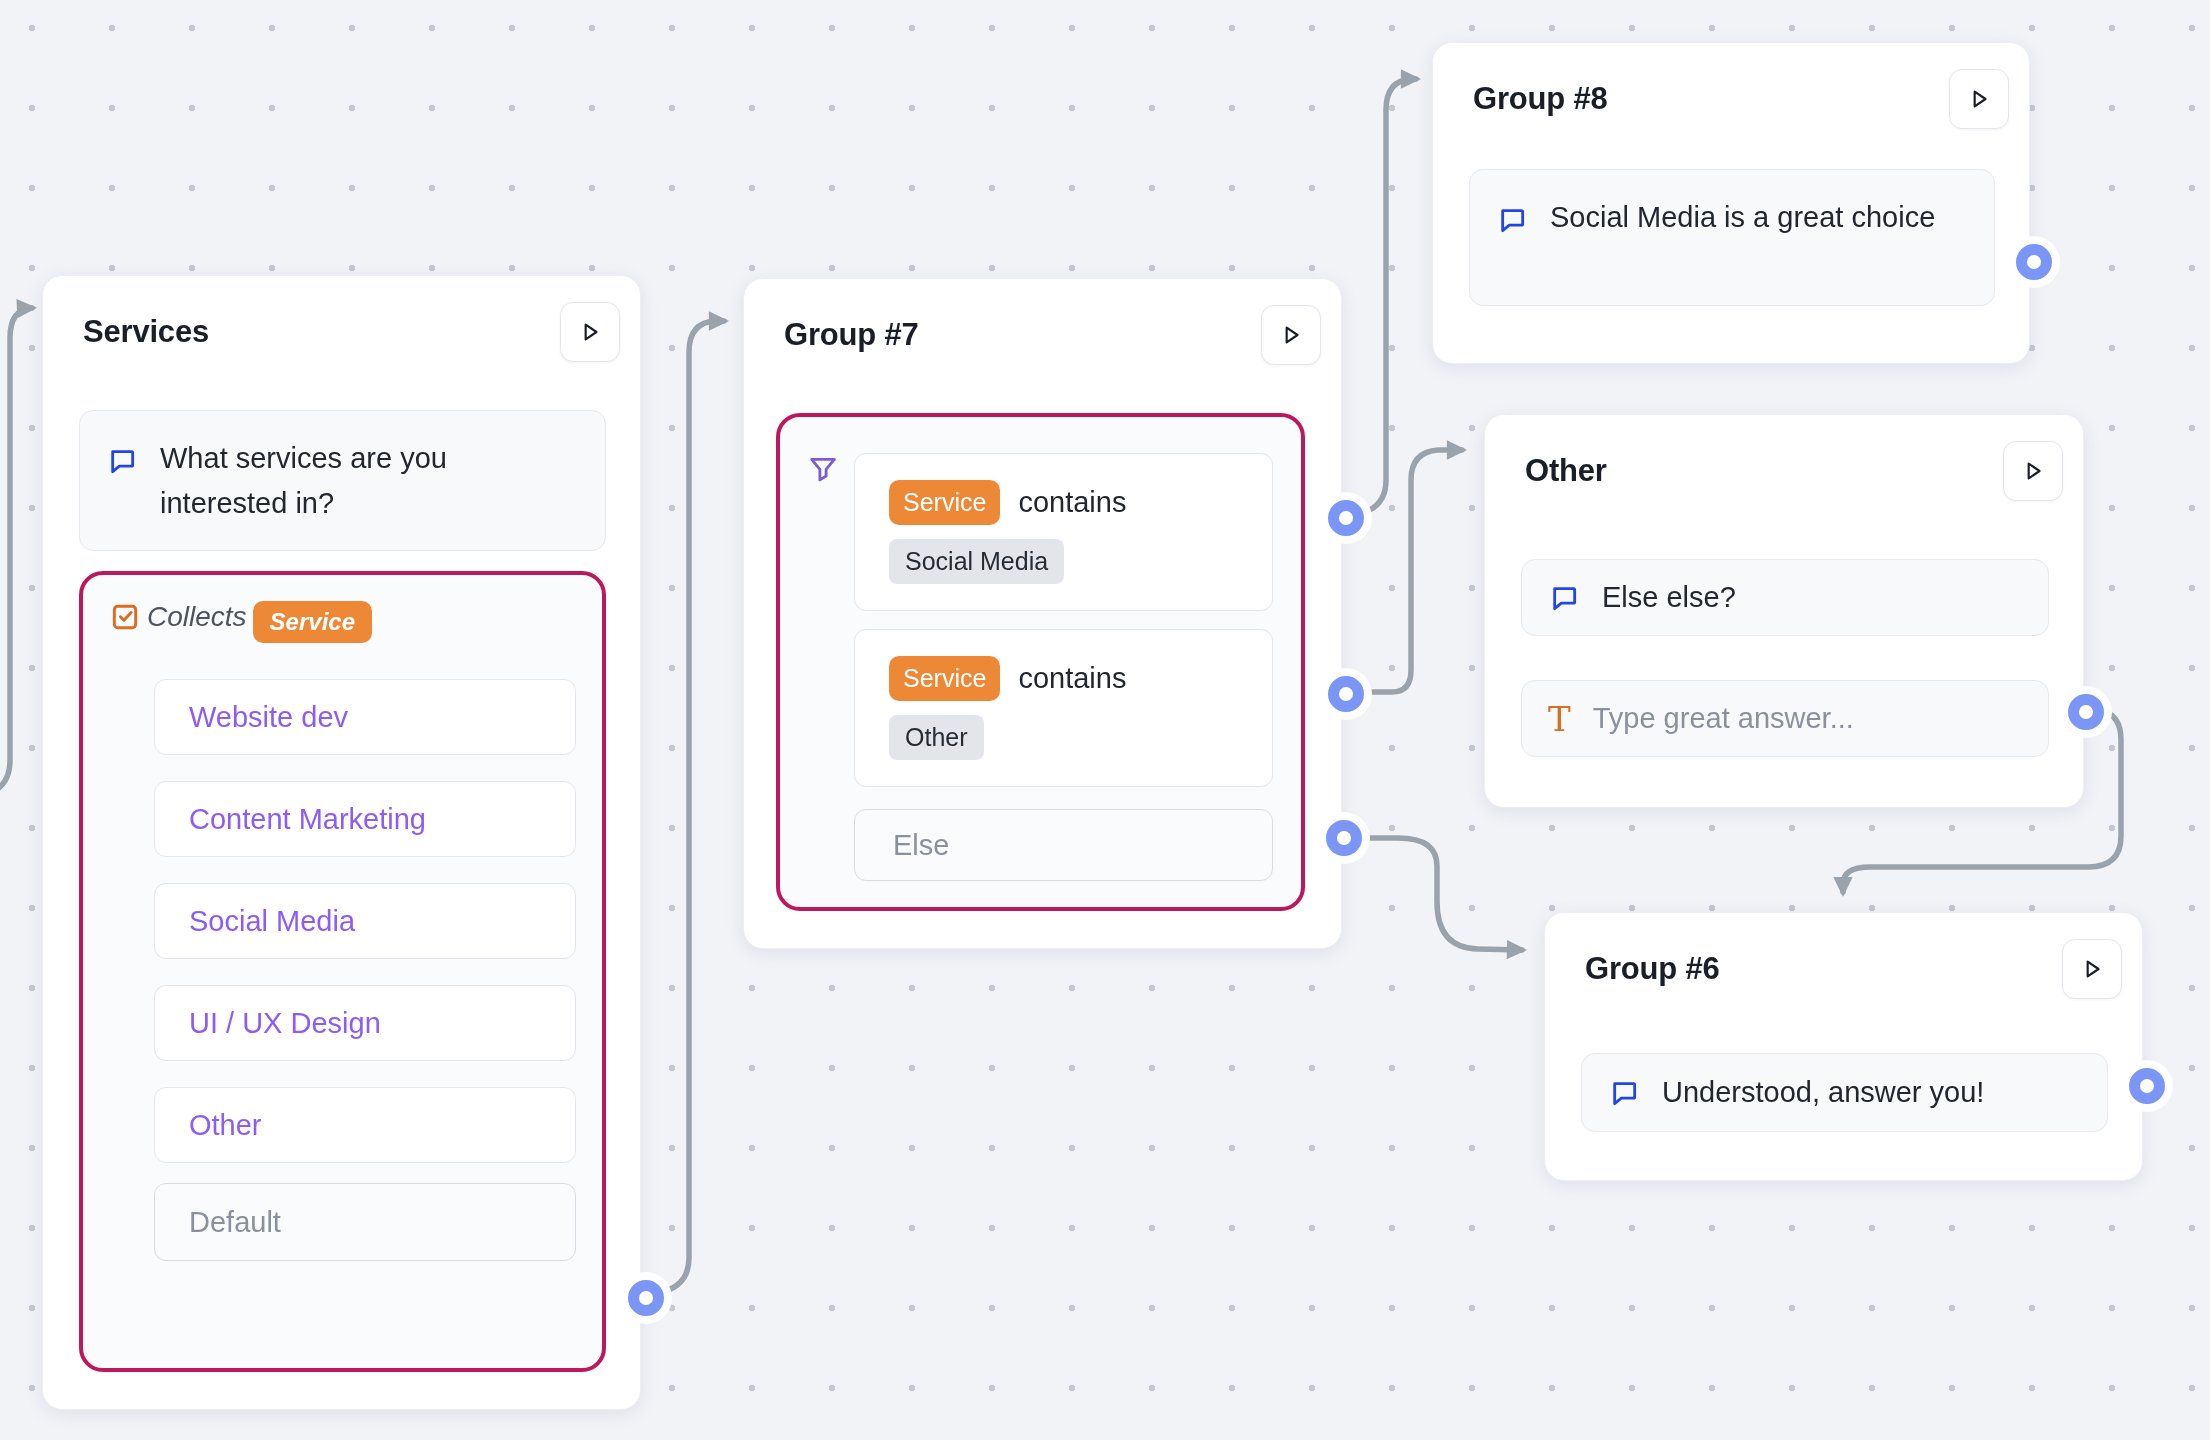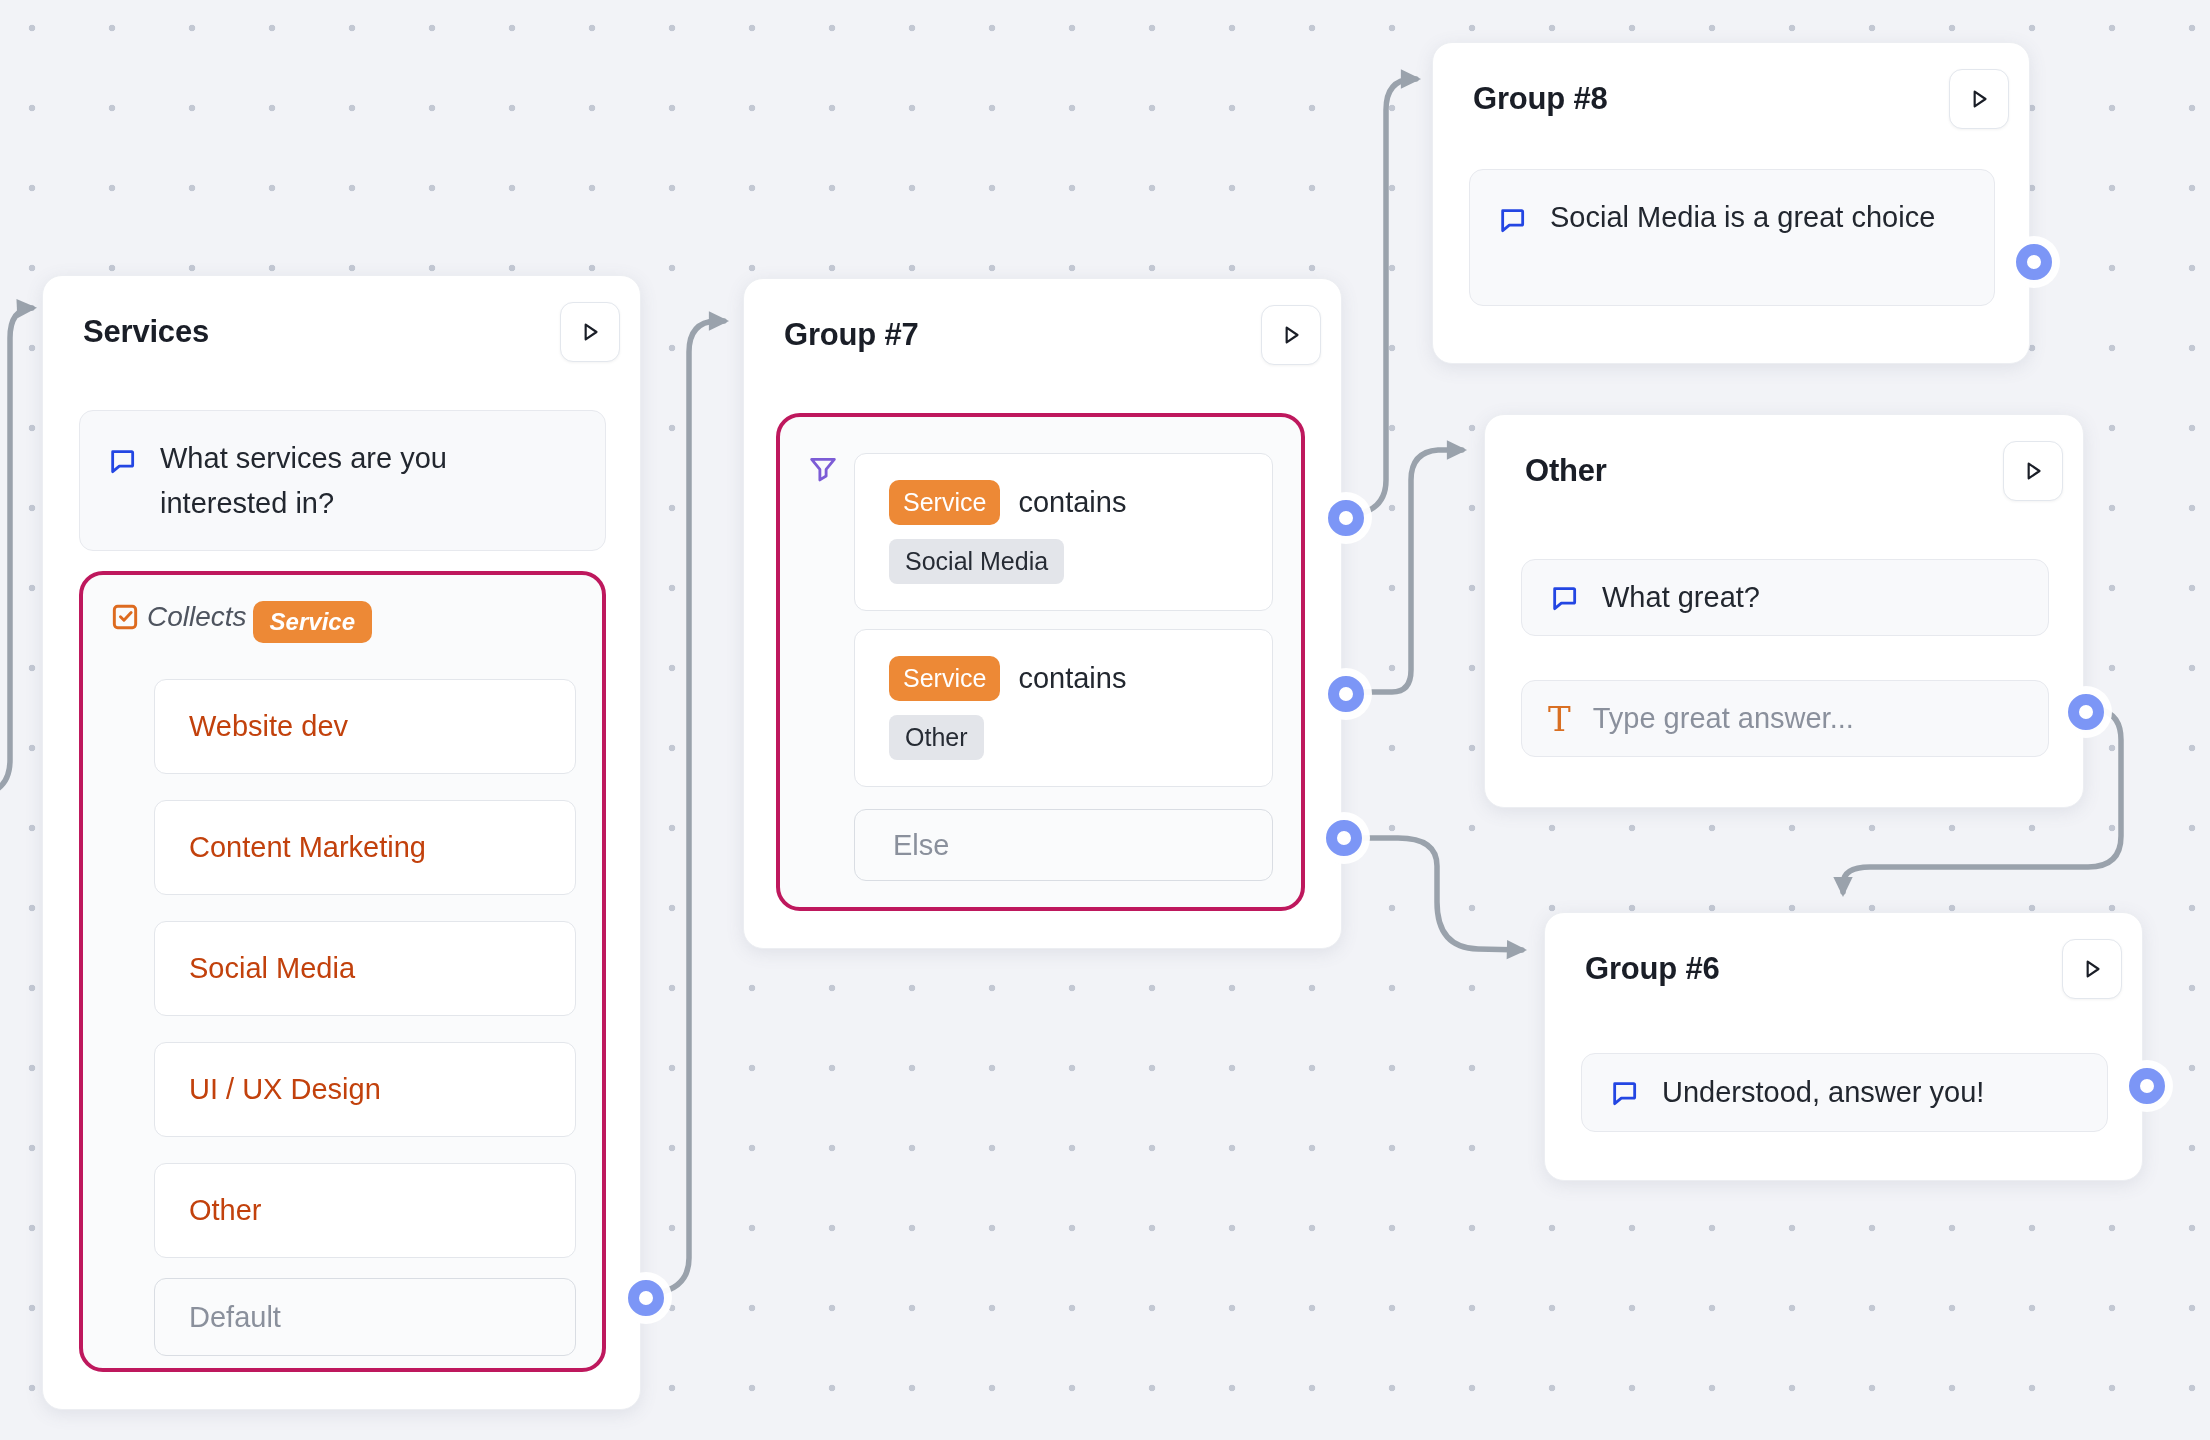--- a/index.html
+++ b/index.html
@@ -29,22 +29,22 @@
   .placeholder{color:#8A909C;}
   .t-icon{font-family:"DejaVu Serif",serif;font-size:34px;color:#D96F22;line-height:1;}
 
   .section{background:#FAFBFC;border:4px solid #be185d;border-radius:24px;
     margin:0 34px 0 36px;box-sizing:border-box;}
   .collects-wrap{padding:26px 26px 0 26px;height:801px;}
   .collects-head{display:flex;align-items:flex-start;gap:6px;height:44px;}
   .collects-label{font-style:italic;font-size:28px;color:#4E545F;}
   .badge{background:#ED8936;color:#fff;font-style:italic;font-weight:600;
     font-size:24px;border-radius:10px;padding:7px 17px;}
-  .choice{height:95px;background:#fff;border:1px solid #E3E6EB;border-radius:12px;
-    display:flex;align-items:center;padding-left:34px;font-size:29px;color:#c2410c;
+  .choice{height:76px;background:#fff;border:1px solid #E3E6EB;border-radius:12px;
+    display:flex;align-items:center;padding-left:34px;font-size:29px;color:#8b5cf6;
     margin:26px 0 0 45px;box-sizing:border-box;cursor:pointer;}
   .choice.first{margin-top:34px;}
   .choice.default{background:transparent;border-color:#D9DDE3;color:#8A909C;
     height:78px;margin-top:20px;}
 
   .cond-wrap{position:relative;margin:46px 36px 0 32px;height:498px;
     padding:36px 0 0 0;}
   .funnel{position:absolute;left:26px;top:36px;}
   .cond{background:#fff;border:1px solid #E3E6EB;border-radius:12px;
     margin:0 28px 0 74px;padding:26px 20px 26px 34px;box-sizing:border-box;}
@@ -193,21 +193,21 @@
             </svg>
         </span>
       </button>
     </div>
     <div class="block" style="margin-top:56px;height:77px;">
       <span class="blk-icon">
         <svg width="32" height="32" viewBox="0 0 24 24">
             <path d="M5 5 H19.2 Q20 5 20 5.9 V15 Q20 15.9 19.2 15.9 H10 L5 20 Z" fill="none" stroke="#2346E3" stroke-width="2.1" stroke-linejoin="round"></path>
           </svg>
       </span>
-      <span>What great?</span>
+      <span>Else else?</span>
     </div>
     <div class="block" style="margin-top:44px;height:77px;">
       <span class="blk-icon t-icon">T</span>
       <span class="placeholder">Type great answer...</span>
     </div>
   </div>
 
   <div class="node" style="left:1544px;top:912px;width:599px;height:269px;">
     <div class="node-header">
       <span class="node-title">Group #6</span>

